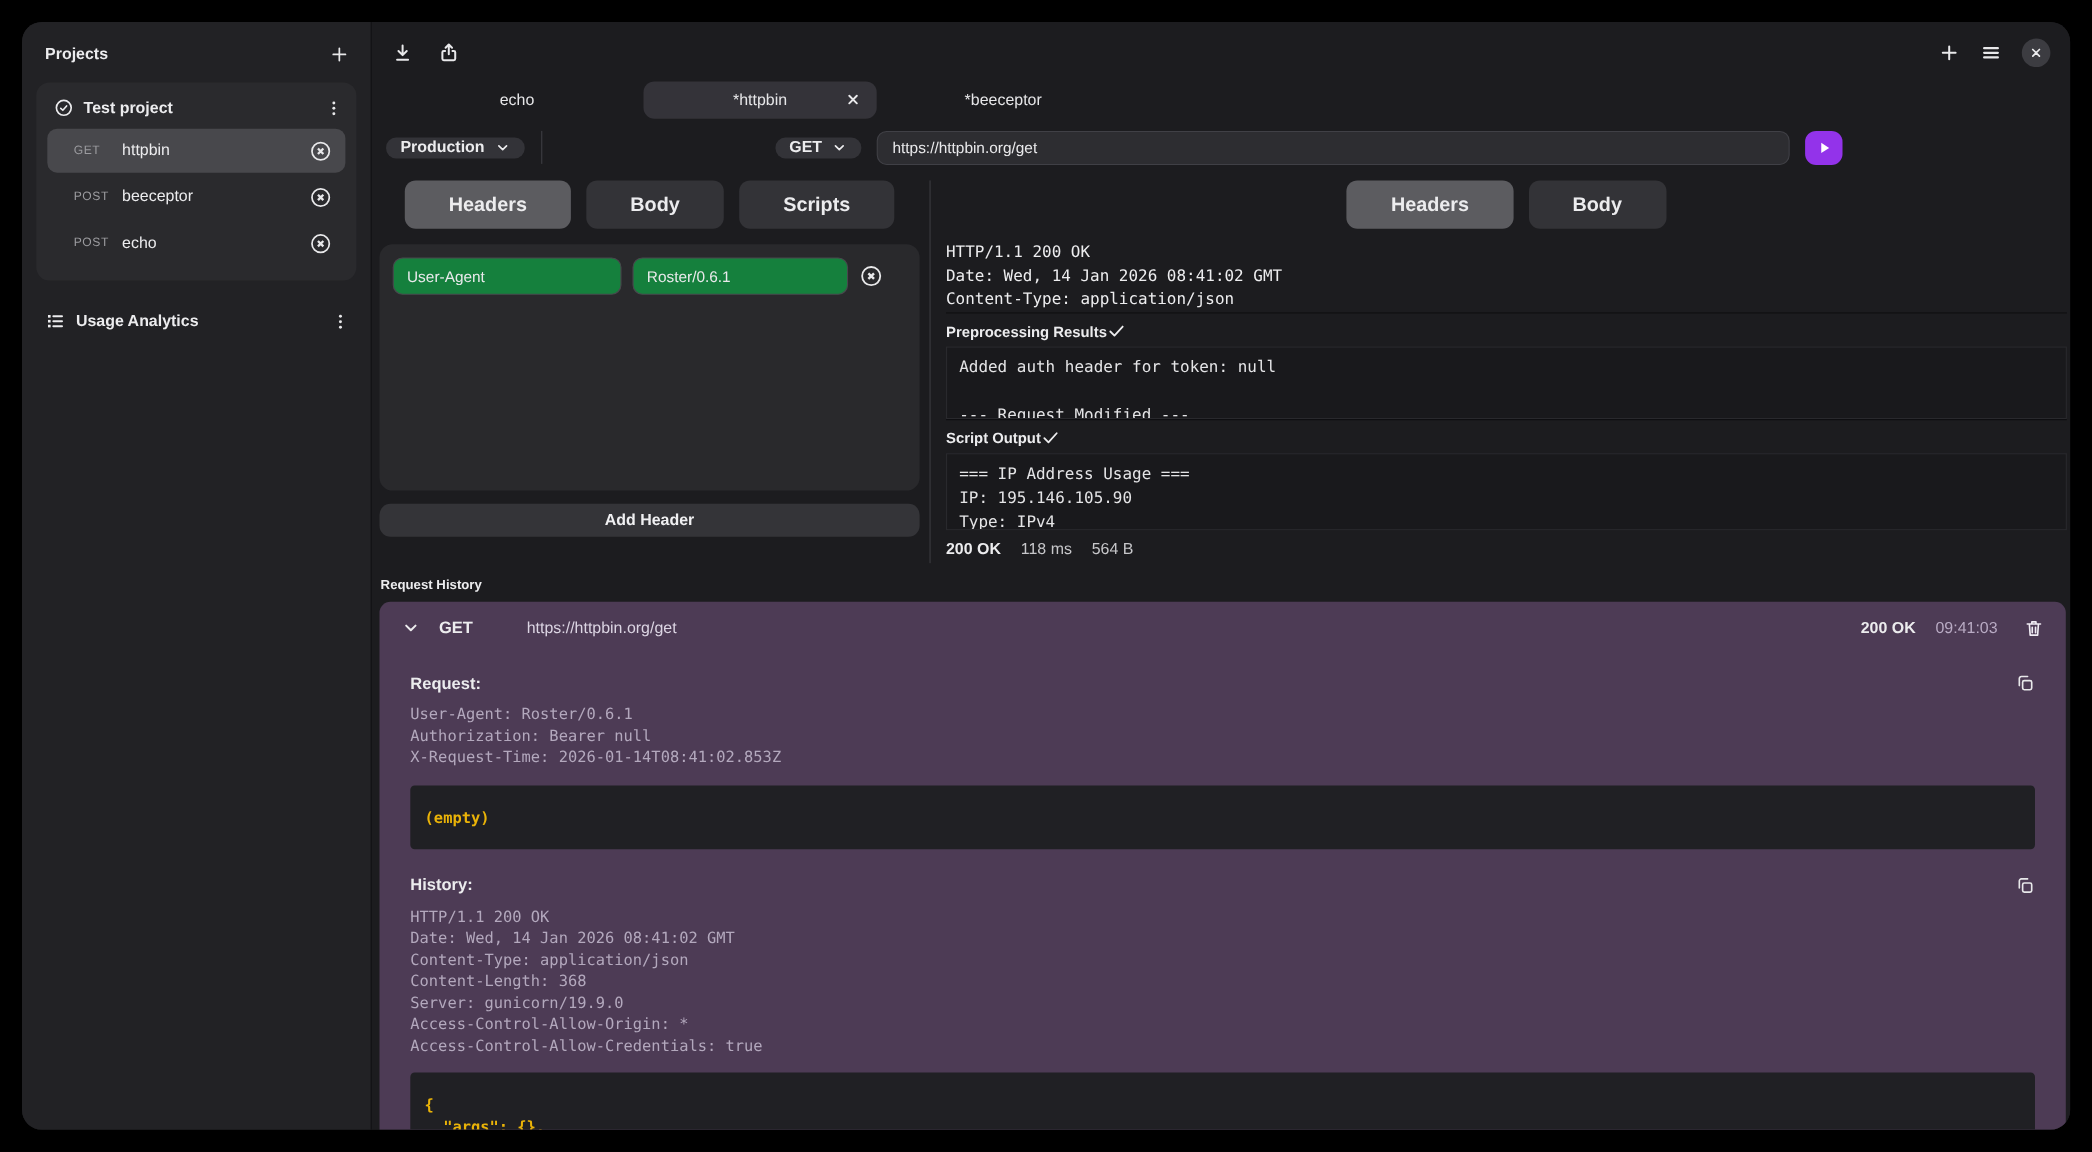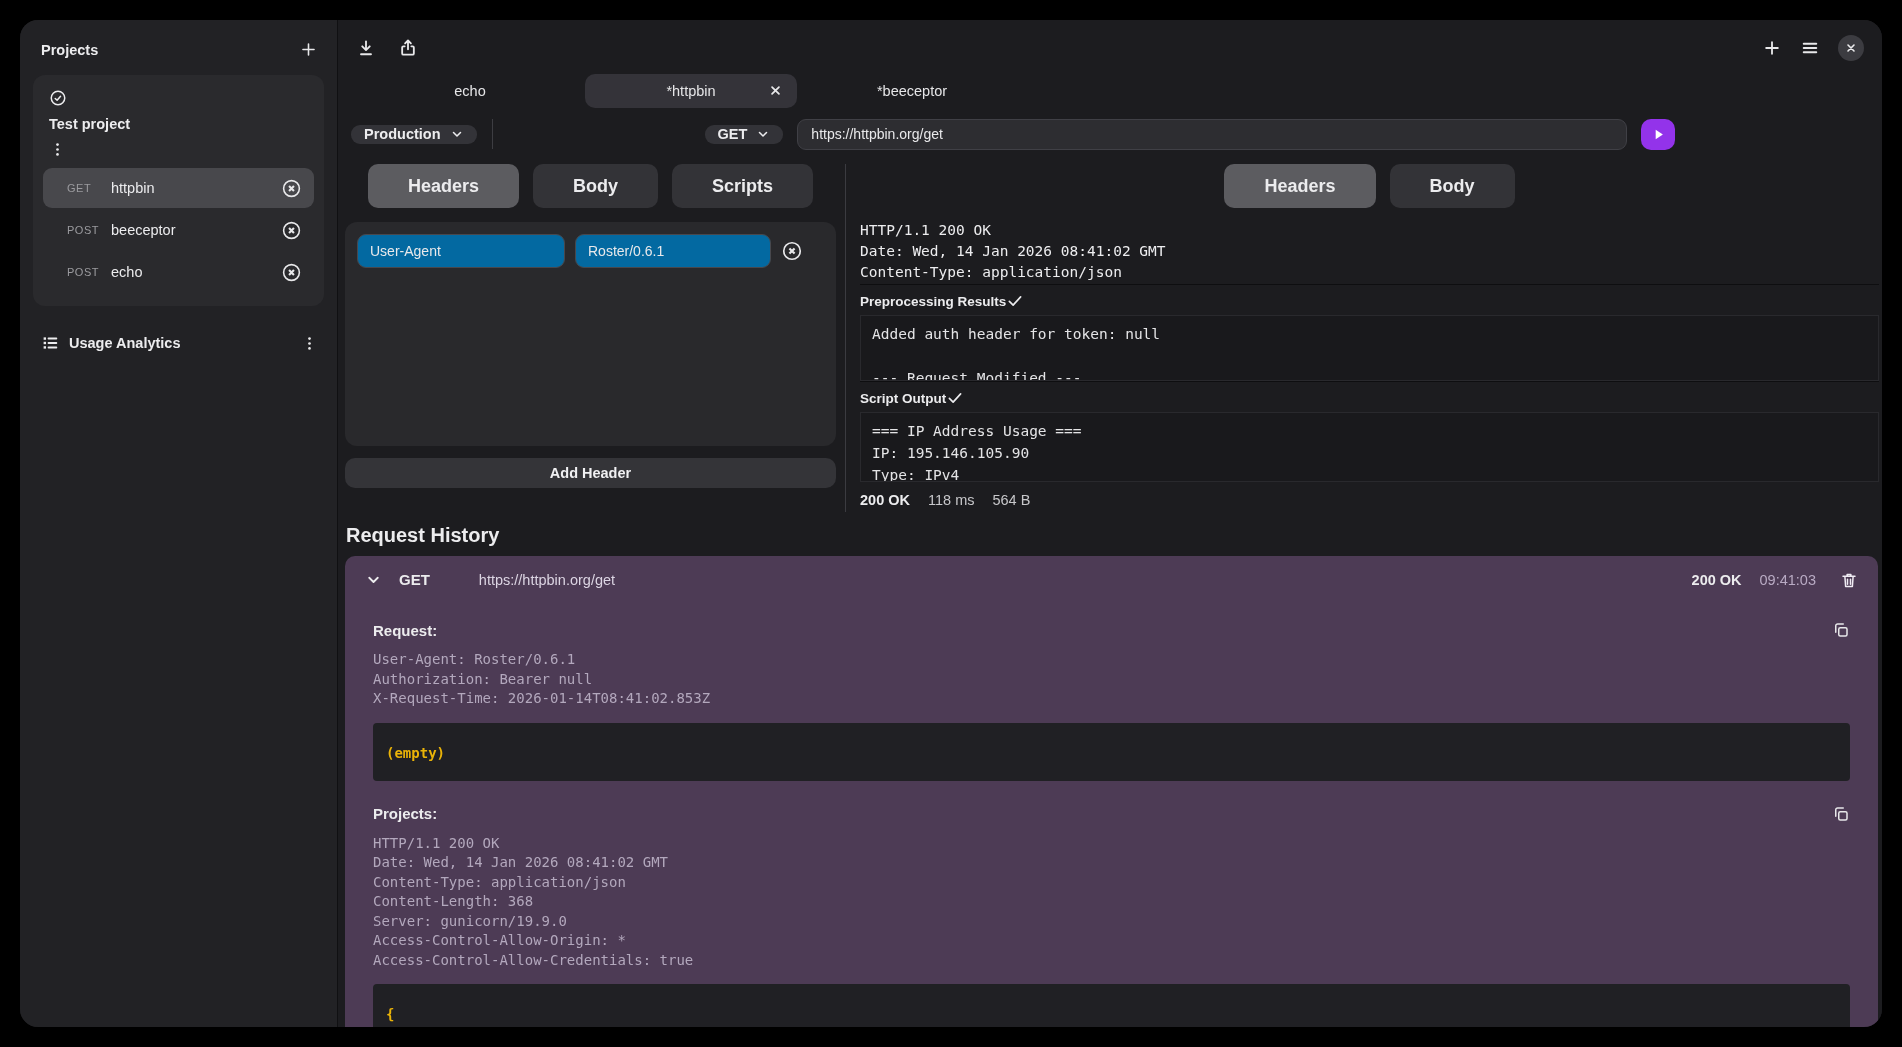--- a/index.html
+++ b/index.html
@@ -12,21 +12,21 @@
   .window { position:absolute; left:20px; top:20px; width:1862px; height:1007px;
     background:#1c1c1f; border-radius:18px; overflow:hidden; display:flex; }
 
   
   .sidebar { width:318px; flex-shrink:0; background:#222225; border-right:1px solid #101012;
     padding:14px 13px 0 13px; }
   .sb-head { display:flex; align-items:center; justify-content:space-between; padding:6px 6px 16px 8px; }
   .sb-title { font-size:14.5px; font-weight:700; }
   .icon-btn { display:flex; align-items:center; justify-content:center; color:#e8e8ea; }
   .project-group { background:#2a2a2d; border-radius:12px; padding:12px 10px 14px 10px; margin-bottom:16px; }
-  .pg-head { display:flex; align-items:flex-start; gap:9px; padding:2px 2px 8px 6px;flex-direction:column; }
+  .pg-head { display:flex; align-items:flex-end; gap:9px; padding:2px 2px 8px 6px; }
   .pg-name { font-size:14.5px; font-weight:700; flex:1; }
   .req-item { display:flex; align-items:center; height:40px; border-radius:9px; padding:0 12px 0 24px; margin-top:2px; }
   .req-item.active { background:#48484c; }
   .req-method { font-size:11px; letter-spacing:.5px; color:#9b9b9f; width:44px; }
   .req-name { font-size:14.5px; flex:1; }
   .coll-row { display:flex; align-items:center; gap:10px; padding:12px 6px 12px 8px; }
   .coll-name { font-size:14.5px; font-weight:700; flex:1; }
 
   
   .main { flex:1; display:flex; flex-direction:column; background:#1c1c1f; min-width:0; }
@@ -54,40 +54,40 @@
 
   
   .panes { display:flex; margin-top:13px; }
   .left-pane { width:508px; flex-shrink:0; border-right:1px solid #3b3b40; padding:0 9px 14px 7px; }
   .pane-tabs { display:flex; justify-content:center; gap:14px; }
   .ptab { height:44px; border-radius:10px; background:#333337; display:flex; align-items:center;
     justify-content:center; font-weight:700; font-size:18px; padding:0 40px; }
   .ptab.active { background:#5c5c60; }
   .headers-panel { margin-top:14px; background:#29292c; border-radius:12px; height:224px; padding:12px; }
   .hdr-row { display:flex; align-items:center; gap:10px; }
-  .hdr-input { height:34px; background:#0369a1; border:1px solid #48484d; border-radius:9px;
+  .hdr-input { height:34px; background:#15803d; border:1px solid #48484d; border-radius:9px;
     color:#e9e9eb; font-size:14px; padding:0 12px; }
   .hdr-key { width:208px; } .hdr-val { width:196px; }
   .add-header { margin-top:12px; width:100%; height:30px; background:#343438; border-radius:10px;
     font-weight:700; font-size:14.5px; color:#f0f0f2; }
 
   .right-pane { flex:1; min-width:0; padding:0 3px 0 14px; display:flex; flex-direction:column; }
   .mono { font-family:"DejaVu Sans Mono", monospace; white-space:pre; }
   .resp-preview { margin-top:12px; height:64px; overflow:hidden; font-size:14.5px; line-height:21px; color:#ededef; }
   .result-head { display:flex; align-items:center; 
     padding:7px 12px 5px 0; font-size:13.5px; font-weight:700; border-top:1px solid #0e0e10; }
   .result-box { background:#19191c; border:1px solid #29292d; padding:7px 11px; font-size:14.5px;
     line-height:22px; color:#e4e4e6; overflow:hidden; }
   .box-pre { height:66px; } .box-script { height:70px; }
   .status-row { display:flex; align-items:center; gap:18px; padding:10px 0 4px 0; font-size:14.5px; }
   .status-code { font-weight:700; } .status-dim { color:#c7c7ca; }
 
   
   .history { flex:1; min-height:0; display:flex; flex-direction:column; padding:8px 4px 0 7px; }
-  .history-title { font-weight:700; font-size:20px; padding:4px 0 9px 1px; }
+  .history-title { font-weight:700; font-size:12px; padding:4px 0 9px 1px; }
   .hist-card { flex:1; background:#4d3b55; border-radius:10px 10px 0 0; overflow:hidden;
     display:flex; flex-direction:column; }
   .hist-header { height:47px; display:flex; align-items:center; padding:0 20px; flex-shrink:0; }
   .hist-method { font-weight:700; font-size:15px; margin-left:17px; }
   .hist-url { font-size:14.5px; color:#dcd5e3; margin-left:49px; flex:1; }
   .hist-status { font-weight:700; font-size:14.5px; }
   .hist-time { font-size:14.5px; color:#b9abc4; margin-left:18px; }
   .hist-trash { margin-left:24px; color:#f0ecf4; }
   .hist-body { flex:1; overflow:hidden; padding:12px 28px 0 28px; }
   .sect-row { display:flex; align-items:center; justify-content:space-between;
@@ -398,21 +398,21 @@
                   </svg>
                 </span>
             </button>
           </div>
           <div class="hist-mono mono">User-Agent: Roster/0.6.1
 Authorization: Bearer null
 X-Request-Time: 2026-01-14T08:41:02.853Z</div>
           <div class="code-block code-empty mono">(empty)</div>
 
           <div class="sect-row">
-            <span>Projects:</span>
+            <span>History:</span>
             <button class="icon-btn">
               <span>
                   <svg width="18" height="18" viewBox="0 0 24 24" fill="none" stroke="currentColor" stroke-width="2" stroke-linecap="round" stroke-linejoin="round">
                     <rect x="9" y="9" width="11" height="11" rx="2"></rect>
                     <path d="M5 15V6.5A2.5 2.5 0 017.5 4H15"></path>
                   </svg>
                 </span>
             </button>
           </div>
           <div class="hist-mono mono">HTTP/1.1 200 OK

